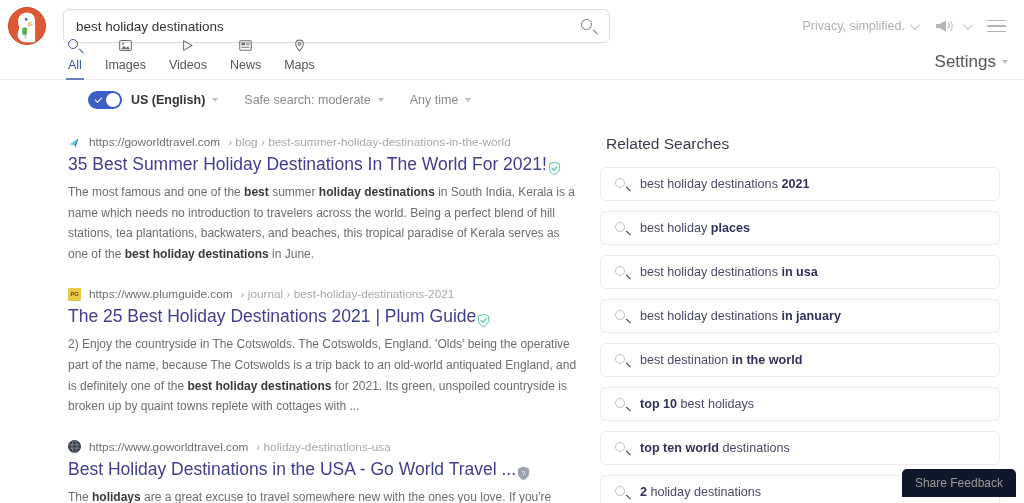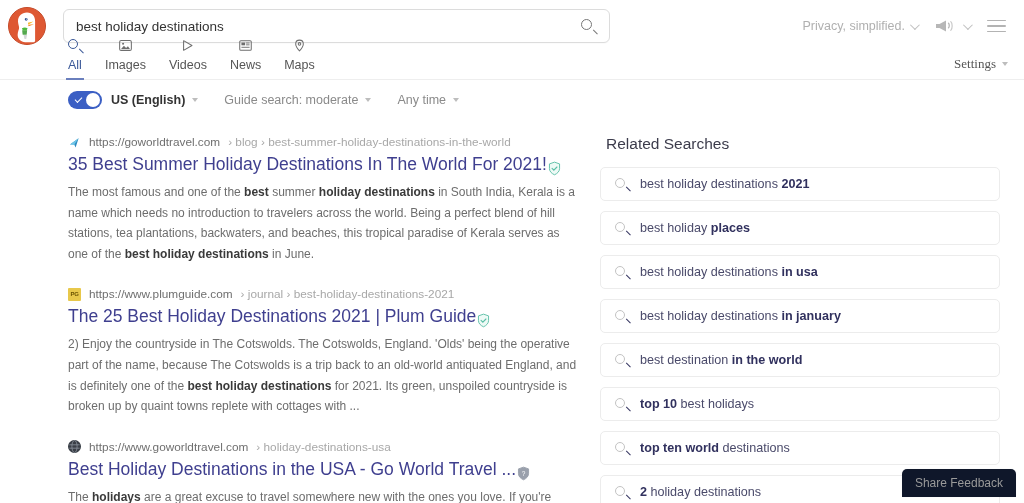--- a/index.html
+++ b/index.html
@@ -125,32 +125,31 @@
   .tab.active { color: #3b5998; font-weight: normal; }
   .tab.active::after {
     content:"";
     position:absolute; left: -2px; right: -2px; bottom: -1px;
     height: 2px; background: #6a7fbd;
   }
   .tab-icon { color:#6e6e6e; display:flex; align-items:center; }
   .tab.active .tab-icon { color:#3b5998; }
   .settings-tab {
     margin-left: auto; margin-right: 0;
-    color: #555; font-size: 13px;
+    color: #555; font-size: 17px;
     display: flex; align-items: center; gap: 6px;
     padding-bottom: 7px;
     cursor: pointer;
-    font-family: Liberation Serif, serif;
   }
 
   
   .filters {
     display: flex;
     align-items: center;
-    padding: 11px 0 10px 68px;
+    padding: 11px 0 10px 88px;
     gap: 26px;
   }
   .toggle-group { display:flex; align-items:center; gap:9px; cursor:pointer; }
   .toggle {
     width: 34px; height: 18px;
     border-radius: 10px;
     background: #3b5fc4;
     position: relative;
     display: flex; align-items: center;
   }
@@ -377,21 +376,21 @@
       <div class="toggle">
         <span class="tick"></span>
         <span class="knob"></span>
       </div>
       <div class="filter-label">
         <span>US (English)</span>
         <span class="chev"></span>
       </div>
     </div>
     <div class="filter-item">
-      <span>Guide search: moderate</span>
+      <span>Safe search: moderate</span>
       <span class="chev"></span>
     </div>
     <div class="filter-item">
       <span>Any time</span>
       <span class="chev"></span>
     </div>
   </div>
 
   <div class="content">
 

